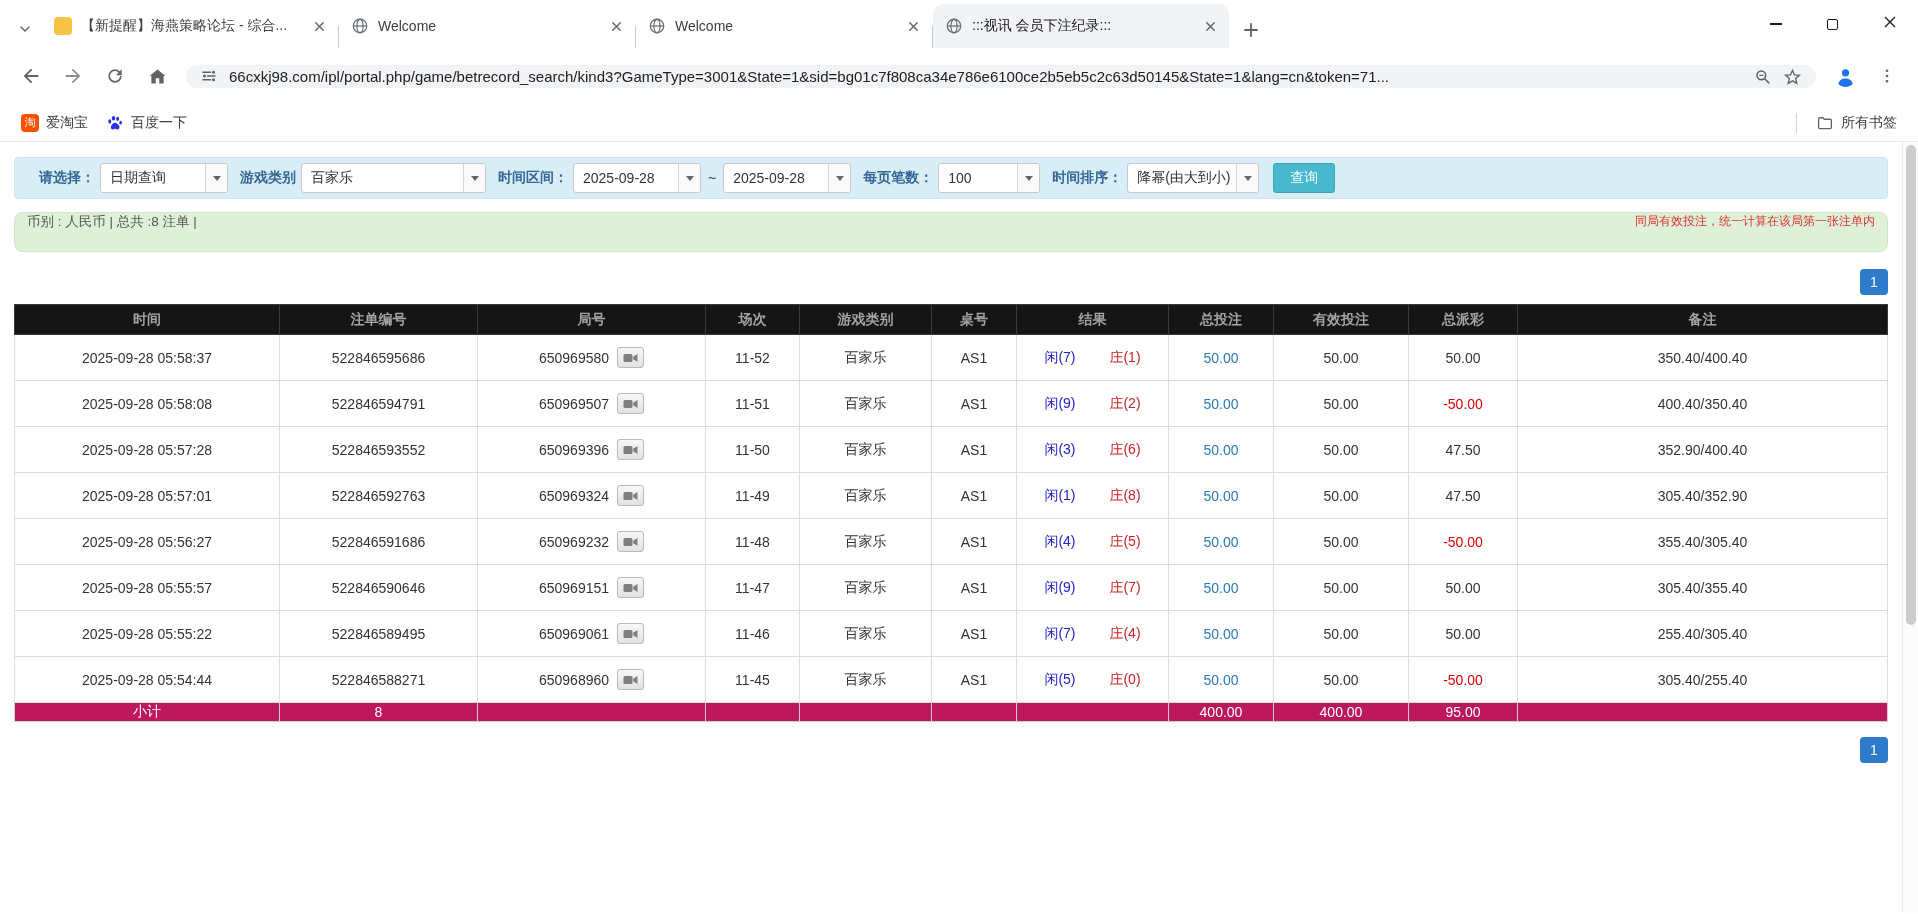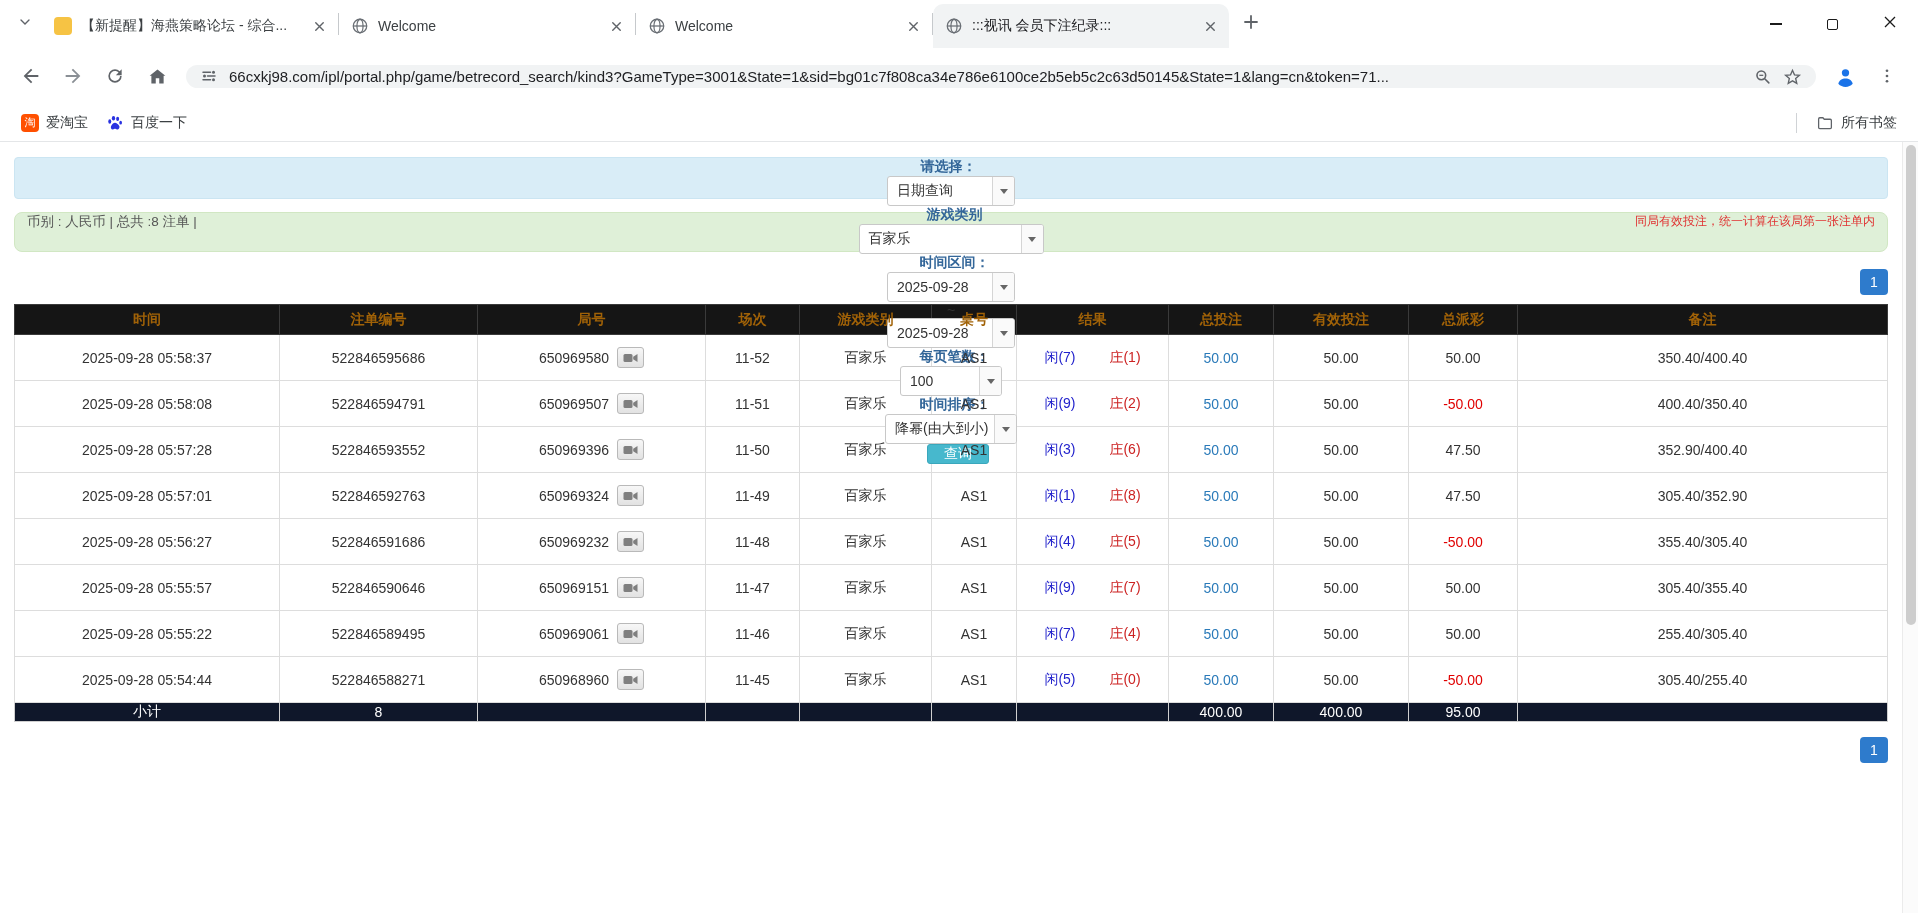--- a/index.html
+++ b/index.html
@@ -1,20 +1,20 @@
 <!DOCTYPE html>
 <html><head>
 <meta charset="utf-8">
 <style>
   * { margin:0; padding:0; box-sizing:border-box; }
   html,body { width:1918px; height:914px; overflow:hidden; background:#fff;
               font-family:"Liberation Sans","DejaVu Sans",sans-serif; }
 
   
-  .tabstrip { height:48px; display:flex; align-items:center; background:#fff; }
+  .tabstrip { height:48px; display:flex; align-items:flex-end; background:#fff; }
   .tab-search { width:34px; height:34px; margin-left:8px; border-radius:50%;
                 display:flex; align-items:center; justify-content:center; flex:none; }
   .tab { width:296px; height:44px; margin-top:4px; display:flex; align-items:center;
          gap:9px; padding:0 10px 0 12px; flex:none; }
   .tab.active { background:#f1f3f4; border-radius:10px 10px 0 0; }
   .tab-title { flex:1; font-size:14px; color:#3c4043; white-space:nowrap;
                overflow:hidden; text-overflow:ellipsis; }
   .tab.active .tab-title { color:#202124; }
   .tab-close { width:18px; height:18px; display:flex; align-items:center;
                justify-content:center; border-radius:50%; flex:none; }
@@ -52,21 +52,21 @@
   .content { position:absolute; top:0; left:0; right:16px; bottom:0; padding:0 14px; overflow:hidden; }
   .scrollbar { position:absolute; top:0; right:0; bottom:0; width:16px;
                background:#fbfbfb; border-left:1px solid #ebebeb; }
   .scroll-thumb { position:absolute; top:3px; left:3px; width:10px; height:480px;
                   background:#cdcdcd; border-radius:6px; }
 
   .page-title { margin-top:24px; font-size:19px; font-weight:normal; color:#333; }
 
   
   .filter-bar { margin-top:15px; height:42px; background:#d9edf7; border:1px solid #cbe5f2;
-                border-radius:4px; display:flex; align-items:center; padding:0 24px; font-size:14px;flex-direction:column; }
+                border-radius:4px; display:flex; align-items:center; padding:0 24px; font-size:14px; }
   .flabel { color:#336699; font-weight:bold; margin:0 5px 0 12px; white-space:nowrap; }
   .filter-bar > .flabel:first-child { margin-left:0; }
   .combo { display:inline-flex; align-items:stretch; height:30px; background:#fff;
            border:1px solid #c8c8c8; border-radius:3px; overflow:hidden; flex:none; }
   .combo-text { flex:1; display:flex; align-items:center; padding:0 9px; font-size:14px;
                 color:#333; white-space:nowrap; overflow:hidden; }
   .combo-arrow { width:22px; border-left:1px solid #d5d5d5; background:#fafafa;
                  display:flex; align-items:center; justify-content:center; flex:none; }
   .caret { width:0; height:0; border-left:4px solid transparent; border-right:4px solid transparent;
            border-top:5px solid #666; }
@@ -86,35 +86,35 @@
 
   
   .pager { display:flex; justify-content:flex-end; }
   .pager.top { margin-top:17px; }
   .pager.bottom { margin-top:15px; }
   .page-btn { min-width:28px; height:26px; line-height:26px; text-align:center;
               background:#2e7bcc; color:#fff; border-radius:4px; font-size:14px; }
 
   
   table.bets { width:100%; border-collapse:collapse; table-layout:fixed; margin-top:9px; }
-  .bets th { background:#151515; color:#a16207; font-size:14px; font-weight:bold;
+  .bets th { background:#151515; color:#a3a3a3; font-size:14px; font-weight:bold;
              height:30px; border:1px solid #3a3a3a; text-align:center; }
   .bets td { height:46px; border:1px solid #ddd; font-size:14px; color:#333;
              text-align:center; vertical-align:middle; background:#fff;
              white-space:nowrap; overflow:hidden; }
   .res-player { color:#2222cc; }
   .res-banker { color:#cc2222;margin-left:30px; }
   .bet-link { color:#2a7ab9; cursor:pointer; }
   .bets td.neg { color:#e00000;margin-top:36px; }
   .round-num { vertical-align:middle; }
   .cam-btn { display:inline-flex; align-items:center; justify-content:center;
              width:27px; height:21px; margin-left:8px; vertical-align:middle;
              background:linear-gradient(#f7f7f7,#e2e2e2); border:1px solid #b9b9b9;
              border-radius:3px; cursor:pointer; }
-  .bets tr.total-row td { background:#0f172a; color:#fff; height:17px; border-color:#cfcfcf;margin-left:25px; }
+  .bets tr.total-row td { background:#be185d; color:#fff; height:17px; border-color:#cfcfcf;margin-left:25px; }
 
   .c1{width:265px}.c2{width:198px}.c3{width:228px}.c4{width:94px}.c5{width:132px}
   .c6{width:85px}.c7{width:152px}.c8{width:105px}.c9{width:135px}.c10{width:109px}
 </style>
 </head>
 <body>
 
 <div class="tabstrip">
   <div class="tab-search">
     <span>

